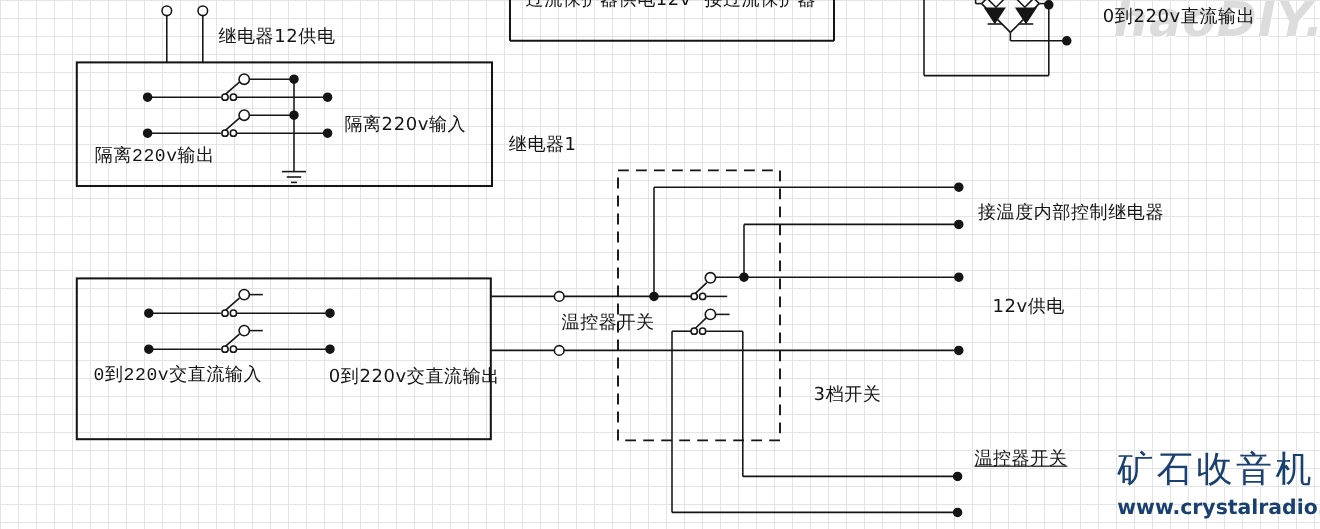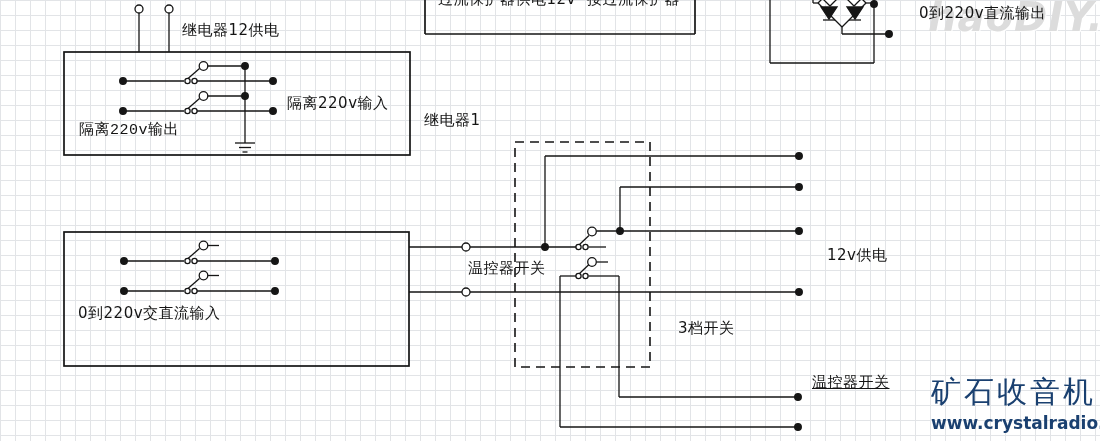--- a/index.html
+++ b/index.html
@@ -196,22 +196,24 @@
     </g>
   </svg>
 
   <div class="lbl" style="left:182px; top:22px;">继电器12供电</div>
   <div class="lbl" style="left:287px; top:95px;">隔离220v输入</div>
   <div class="lbl" style="left:79px;  top:122px;font-family:Liberation Mono, monospace;">隔离220v输出</div>
   <div class="lbl" style="left:424px; top:112px;text-align:right;">继电器1</div>
   <div class="lbl" style="left:438px; top:-9px;">过流保护器供电12v</div>
   <div class="lbl" style="left:587px; top:-9px;">接过流保护器</div>
   <div class="lbl" style="left:919px; top:5px;">0到220v直流输出</div>
+  <div class="lbl" style="left:815px; top:169px;">接温度内部控制继电器</div>
   <div class="lbl" style="left:815px; top:247px;margin-left:12px;">12v供电</div>
   <div class="lbl" style="left:468px; top:260px;">温控器开关</div>
   <div class="lbl" style="left:678px; top:320px;">3档开关</div>
   <div class="lbl" style="left:812px; top:374px;text-decoration:underline;">温控器开关</div>
-  <div class="lbl" style="left:78px;  top:305px;">0到220v交直流输入</div>
+  <div class="lbl" style="left:78px;  top:305px;font-family:Liberation Mono, monospace;">0到220v交直流输入</div>
+  <div class="lbl" style="left:274px; top:305px;">0到220v交直流输出</div>
 
   <div class="brand-name">矿石收音机</div>
   <div class="brand-url">www.crystalradio.cn</div>
 
 </div>
 
 </body></html>

